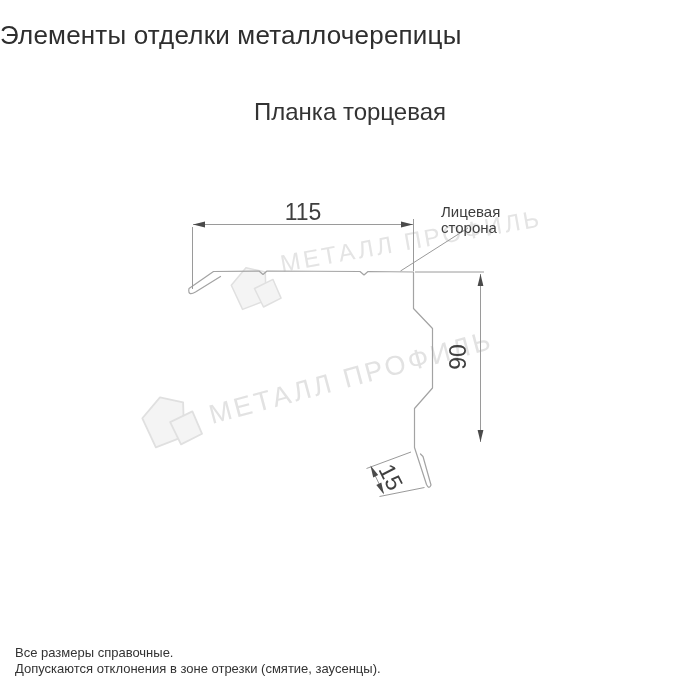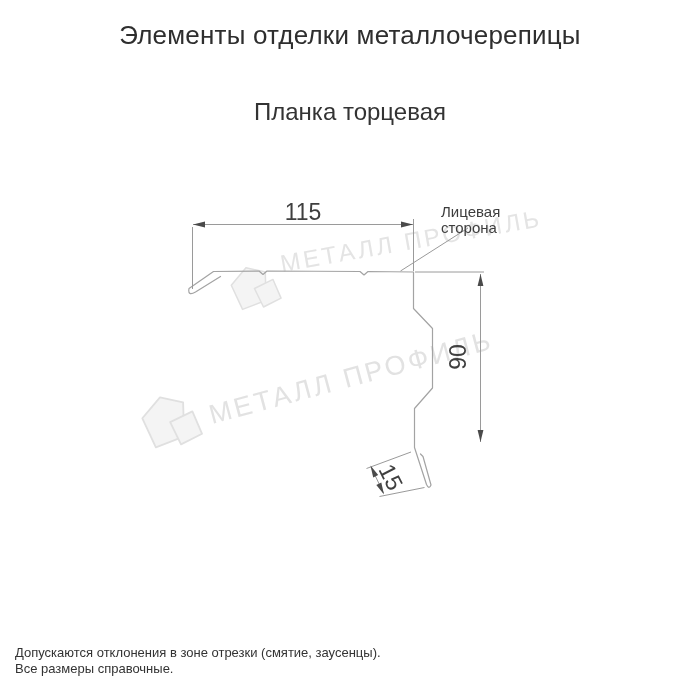--- a/index.html
+++ b/index.html
@@ -1,18 +1,18 @@
 <!DOCTYPE html>
 <html><head>
 <meta charset="utf-8">
 <style>
   html,body{margin:0;padding:0;background:#fff;}
   .page{position:relative;width:700px;height:700px;background:#ffffff;overflow:hidden;
         font-family:"Liberation Sans","DejaVu Sans",sans-serif;}
-  .title{position:absolute;top:20px;left:0;width:700px;text-align:center;
+  .title{position:absolute;top:20px;left:0;width:700px;text-align:left;
          font-size:26px;color:#2e2e2e;letter-spacing:0.2px;}
   .subtitle{position:absolute;left:0;width:700px;text-align:center;color:#333;}
   .subtitle.name{top:98px;font-size:24px;}
   .subtitle.code{top:116px;font-size:23px;}
   .drawing{position:absolute;left:0;top:0;width:700px;height:700px;}
   .face-label{position:absolute;left:441px;top:204px;width:70px;
               font-size:15px;line-height:16px;color:#3d3d3d;}
   .footer{position:absolute;left:15px;top:645px;font-size:13px;line-height:16px;color:#333;}
   .dim-text{font-size:23px;fill:#3f3f3f;}
   .wm-text{font-size:24px;fill:#e4e4e4;letter-spacing:3px;}
@@ -90,17 +90,17 @@
       <path class="arrow" d="M384,494.5 L376.3,484.9 L381.3,482.5 Z"></path>
       <text class="dim-text" x="391" y="485" text-anchor="middle" transform="rotate(63 391 477)">15</text>
     </g>
 
     <line class="dimline" x1="400.5" y1="271" x2="468" y2="228"></line>
   </svg>
 
   <div class="face-label">Лицевая сторона</div>
 
   <div class="footer">
+    <div>Все размеры справочные.</div>
     <div>Допускаются отклонения в зоне отрезки (смятие, заусенцы).</div>
-    <div>Все размеры справочные.</div>
   </div>
 
 </div>
 
 </body></html>

